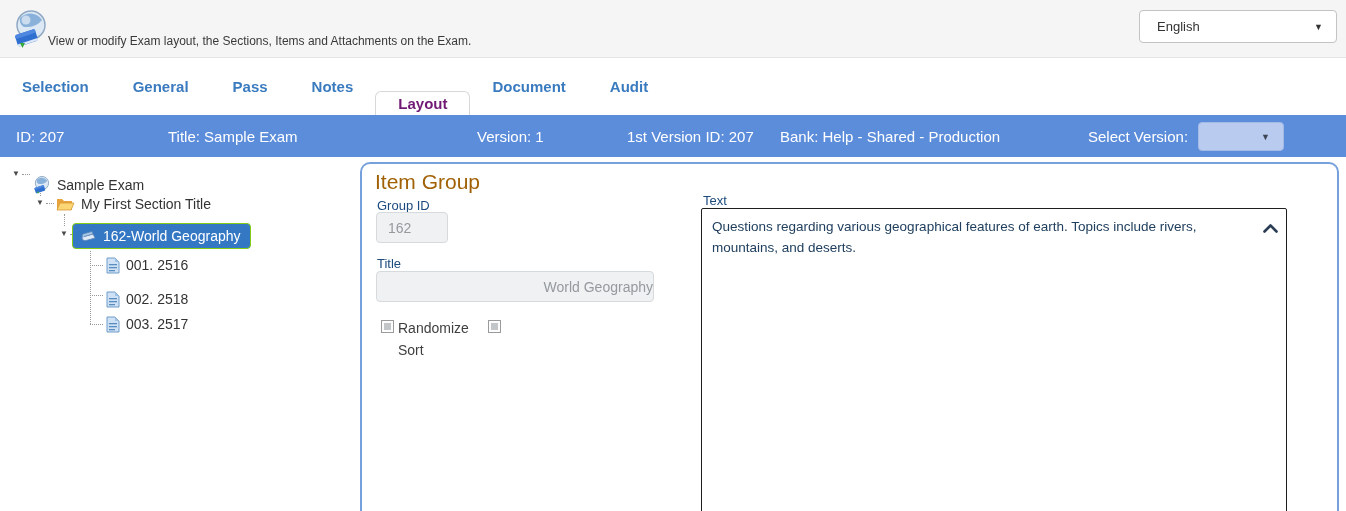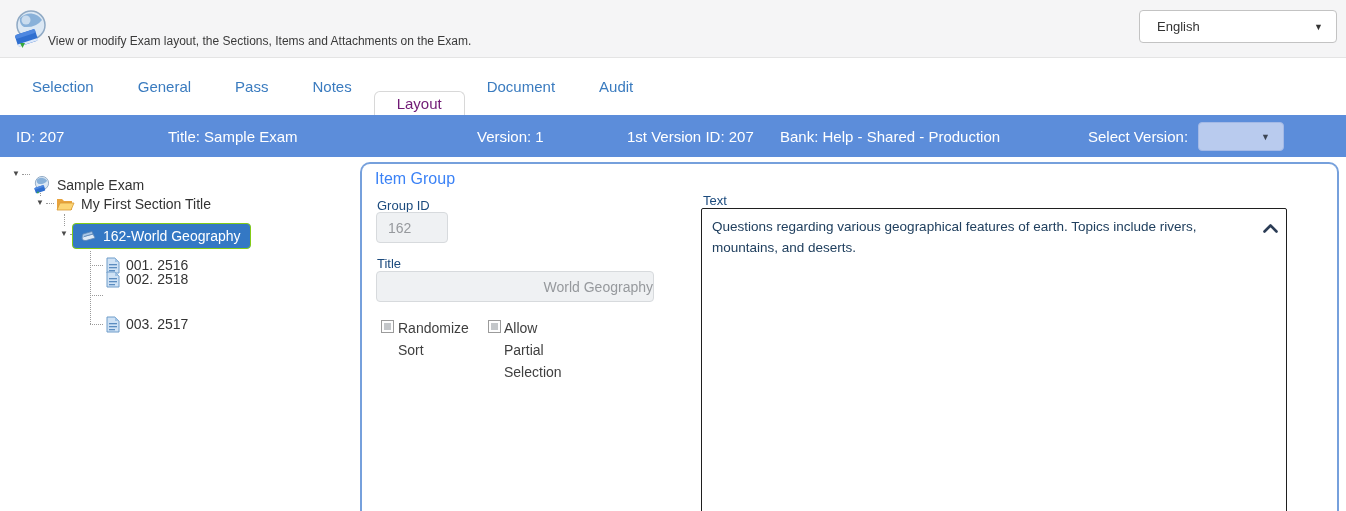--- a/index.html
+++ b/index.html
@@ -16,21 +16,21 @@
   .header-title { position:absolute; left:48px; top:9px; font-size:18px; color:#2b2b2b; }
   .header-subtitle { position:absolute; left:48px; top:34px; font-size:12px; color:#3a3a3a; }
   .lang-select { position:absolute; right:9px; top:10px; width:198px; height:33px;
                  background:#fff; border:1px solid #c3c3c3; border-radius:4px; cursor:pointer; }
   .lang-value { position:absolute; left:17px; top:8px; font-size:13px; color:#333; }
   .dd-arrow { position:absolute; right:13px; top:50%; transform:translateY(-50%);
               font-size:9px; color:#333; }
 
   
   .tabs { position:absolute; top:58px; left:0; width:1346px; height:57px; background:#fff;
-          display:flex; align-items:flex-start; padding-left:10px; }
+          display:flex; align-items:flex-start; padding-left:0;font-weight:bold; }
   .tab { align-self:center; padding:0 22px; font-size:15px; color:#3a7bbf; cursor:pointer; white-space:nowrap; }
   .tab.active { align-self:flex-end; height:24px; display:flex; align-items:center;
                 color:#701a75; background:#fff; border:1px solid #d8d8d8; border-bottom:none;
                 border-radius:6px 6px 0 0; }
 
   
   .info-bar { position:absolute; top:115px; left:0; width:1346px; height:42px; background:#5c8dda; }
   .info-item { position:absolute; top:50%; transform:translateY(-50%);
                color:#fff; font-size:15px; white-space:nowrap; }
   .version-select { position:absolute; left:1198px; top:7px; width:86px; height:29px;
@@ -49,21 +49,21 @@
   .dot-h { position:absolute; height:0; border-top:1px dotted #9a9a9a; }
   .tree-selected { position:absolute; display:flex; align-items:center; height:26px;
                    background:#3478c4; border:1px solid #84cc16; border-radius:4px;
                    padding:0 10px 0 8px; color:#fff; font-size:14px; cursor:pointer; }
   .tree-selected .t-icon { margin-right:7px; display:inline-flex; }
 
   
   .main-panel { position:absolute; left:360px; top:5px; width:979px; height:360px;
                 background:#fff; border:2px solid #76a0dc; border-bottom:none;
                 border-radius:10px 10px 0 0; }
-  .panel-heading { position:absolute; left:13px; top:6px; font-size:16px; color:#3b82f6; }
+  .panel-heading { position:absolute; left:13px; top:6px; font-size:21px; color:#a16207; }
   .field-label { position:absolute; font-size:13px; color:#1b4a7d; }
   .text-input { position:absolute; background:#eff1f3; border:1px solid #d7dadd;
                 border-radius:4px; color:#96999d; font-size:14px; padding:0 0 0 11px;
                 font-family:"Liberation Sans", sans-serif; }
   .cb-box { position:absolute; width:13px; height:13px; background:#fdfdfd;
             border:1px solid #9b9b9b; cursor:pointer; }
   .cb-box .cb-fill { position:absolute; left:2px; top:2px; width:7px; height:7px; background:#c3c6c9; }
   .cb-label { position:absolute; font-size:14px; color:#3f3f3f; line-height:22px; }
   .big-textarea { position:absolute; left:339px; top:44px; width:586px; height:330px;
                   border:1.5px solid #1f1f1f; border-radius:2px; background:#fff;
@@ -174,21 +174,21 @@
         <path d="M1 1 h8 l4 4 v11 H1 Z" fill="#cfe2f5" stroke="#6f9cc9" stroke-width="1"></path>
         <path d="M9 1 l4 4 h-4 Z" fill="#9fc2e4"></path>
         <rect x="3" y="7" width="8" height="1.3" fill="#5b8cc0"></rect>
         <rect x="3" y="10" width="8" height="1.3" fill="#5b8cc0"></rect>
         <rect x="3" y="13" width="6" height="1.3" fill="#5b8cc0"></rect>
       </svg>
     </span>
     <span>001. 2516</span>
   </div>
 
-  <div class="tree-row" style="left:106px; top:110px;">
+  <div class="tree-row" style="left:106px; top:130px;">
     <span class="t-icon">
       <svg width="14" height="17" viewBox="0 0 14 17">
         <path d="M1 1 h8 l4 4 v11 H1 Z" fill="#cfe2f5" stroke="#6f9cc9" stroke-width="1"></path>
         <path d="M9 1 l4 4 h-4 Z" fill="#9fc2e4"></path>
         <rect x="3" y="7" width="8" height="1.3" fill="#5b8cc0"></rect>
         <rect x="3" y="10" width="8" height="1.3" fill="#5b8cc0"></rect>
         <rect x="3" y="13" width="6" height="1.3" fill="#5b8cc0"></rect>
       </svg>
     </span>
     <span>002. 2518</span>
@@ -217,21 +217,20 @@
     <input class="text-input" style="left: 14px; top: 107px; width: 278px; height: 31px; text-align: right;" readonly="" value="World Geography">
 
     <span class="cb-box" style="left:19px; top:156px;">
       <span class="cb-fill"></span>
     </span>
     <span class="cb-label" style="left:36px; top:153px; width:84px;">Randomize Sort</span>
 
     <span class="cb-box" style="left:126px; top:156px;">
       <span class="cb-fill"></span>
     </span>
-    <span class="cb-label" style="left:142px; top:153px; width:68px;">Allow Partial Selection</span>
 
     <label class="field-label" style="left:341px; top:29px;">Text</label>
     <textarea class="big-textarea" style="">Questions regarding various geographical features of earth. Topics include rivers, mountains, and deserts.</textarea>
     <span class="scroll-up">
       <svg width="15" height="9" viewBox="0 0 15 9">
         <polyline points="1.5,7.5 7.5,1.5 13.5,7.5" fill="none" stroke="#2b3c55" stroke-width="2.6" stroke-linecap="round" stroke-linejoin="round"></polyline>
       </svg>
     </span>
   </div>
 </div>

